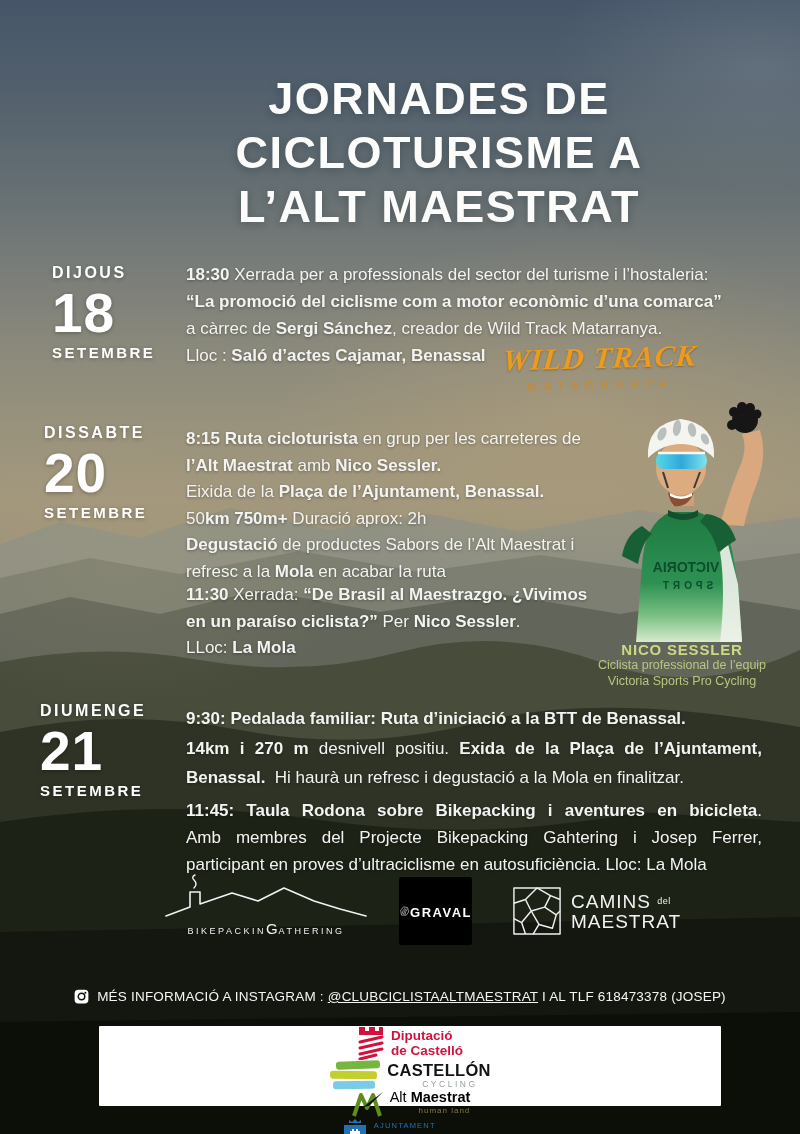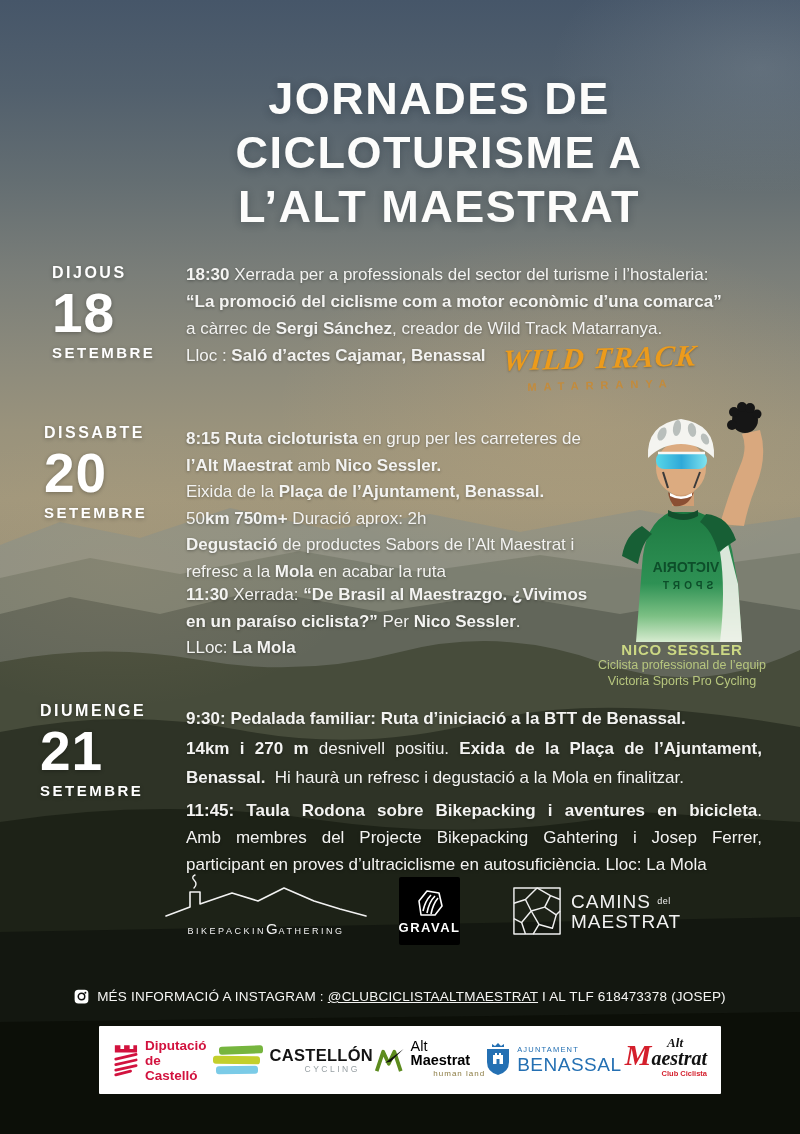--- a/index.html
+++ b/index.html
@@ -44,34 +44,34 @@
     text-shadow:0 1px 2px rgba(70,45,0,.35);}
   .wt-sub{display:block;font-size:11px;letter-spacing:7px;color:#c38b3c;margin-top:4px;font-weight:700;}
   .photo{position:absolute;left:580px;top:394px;width:214px;height:248px;}
   .caption{position:absolute;left:556px;top:641px;width:252px;text-align:center;}
   .cap-name{font-size:15px;font-weight:700;color:#ccd884;letter-spacing:.8px;display:block;}
   .cap-desc{font-size:12.5px;color:#b7c67e;line-height:15.5px;display:block;}
   
   .bp{position:absolute;left:158px;top:874px;width:216px;text-align:center;color:#f2f2f2;}
   .bp-text{font-size:9px;letter-spacing:2.5px;margin-top:-4px;white-space:nowrap;}
   .bp-text .bigG{font-size:15px;letter-spacing:1px;}
-  .graval{position:absolute;left:399px;top:877px;width:61px;height:68px;background:#000;
-    display:flex;flex-direction:column;align-items:center;justify-content:center;border-radius:2px;}
+  .graval{position:absolute;left:399px;top:877px;width:73px;height:68px;background:#000;
+    display:flex;flex-direction:row;align-items:center;justify-content:center;border-radius:2px;}
   .graval-label{color:#fff;font-weight:900;font-size:13px;letter-spacing:1.5px;margin-top:2px;}
   .camins{position:absolute;left:512px;top:886px;display:flex;align-items:center;gap:9px;color:#f2f2f2;}
   .camins-text{font-size:19px;line-height:20px;letter-spacing:1px;font-weight:400;}
   .camins-text .mid{font-size:9px;letter-spacing:.5px;vertical-align:4px;}
   
   .ig{position:absolute;top:989px;left:0;width:100%;text-align:center;color:#f5f5f3;
     font-size:13.5px;letter-spacing:.2px;}
   .ig svg{vertical-align:-3px;margin-right:8px;}
   .ig .handle{text-decoration:underline;cursor:pointer;}
   
-  .sponsorbar{position:absolute;left:99px;top:1026px;width:622px;height:68px;background:#ffffff;
-    display:flex;align-items:center;justify-content:space-between;box-sizing:border-box;padding:0 14px;border-radius:1px;}
+  .sponsorbar{position:absolute;left:99px;top:1026px;width:622px;height:80px;background:#ffffff;
+    display:flex;align-items:center;justify-content:space-between;box-sizing:border-box;padding:0 14px;border-radius:1px;flex-direction:column;}
   .sp{display:flex;align-items:center;gap:6px;}
   .sp-dipcas-text{font-size:13.5px;font-weight:700;color:#d2123e;line-height:15px;}
   .sp-cast-text .t{font-size:16.5px;font-weight:900;color:#141414;letter-spacing:.3px;line-height:17px;}
   .sp-cast-text .s{font-size:8.5px;color:#98a0a4;letter-spacing:2.5px;line-height:10px;margin-left:35px;}
   .sp-alt-text{line-height:14px;}
   .sp-alt-text .t{font-size:14.5px;color:#000;}
   .sp-alt-text .t .w2{font-weight:800;}
   .sp-alt-text .s{display:block;text-align:right;font-size:8px;color:#8a7a40;letter-spacing:1px;}
   .sp-ben-text .s{display:block;font-size:7.5px;color:#2470b3;letter-spacing:1.2px;line-height:9px;}
   .sp-ben-text .t{display:block;font-size:19px;color:#2470b3;font-weight:500;letter-spacing:.5px;line-height:21px;}

